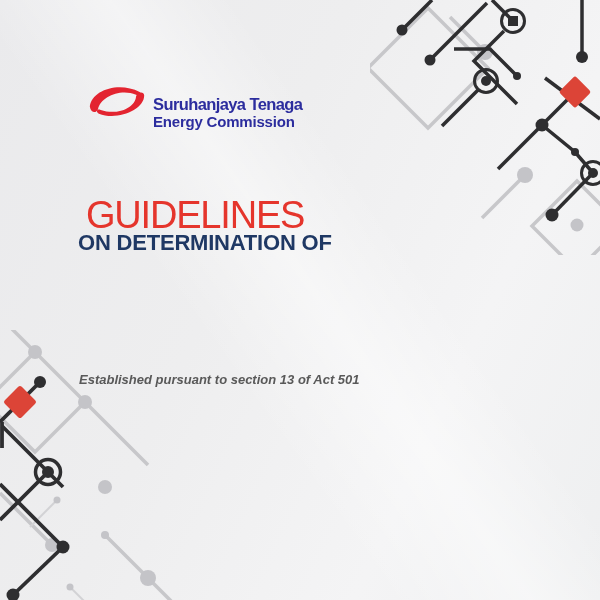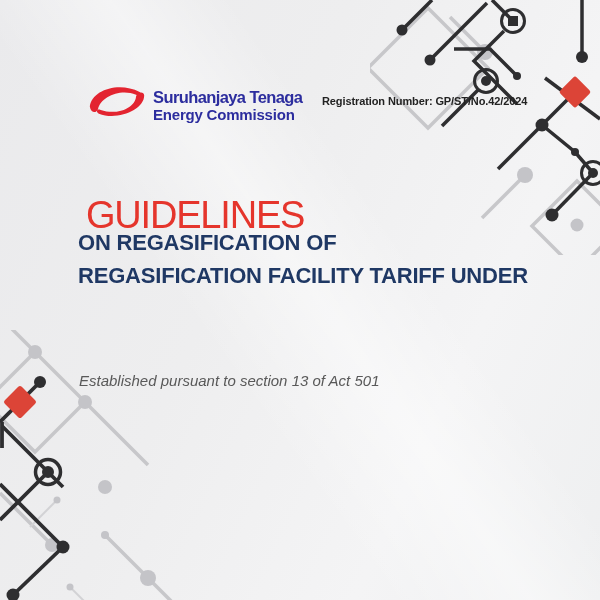--- a/index.html
+++ b/index.html
@@ -9,29 +9,29 @@
     font-family:"Liberation Sans",sans-serif;
   }
   .page::before{
     content:"";position:absolute;inset:0;pointer-events:none;
     background:linear-gradient(55deg,rgba(255,255,255,0) 38%,rgba(255,255,255,.45) 52%,rgba(255,255,255,0) 64%);
   }
   .deco{position:absolute;z-index:0;}
   .deco.tr{top:0;right:0;}
   .deco.bl{bottom:0;left:0;}
   .content{position:absolute;inset:0;z-index:2;}
-  .logo{position:absolute;left:88px;top:82px;display:flex;align-items:center;gap:7px;}
+  .logo{position:absolute;left:88px;top:82px;display:flex;align-items:flex-end;gap:7px;}
   .logo-swirl{width:58px;height:47px;flex:none;}
   .logo-text{display:flex;flex-direction:column;}
   .logo-name{font-size:16.5px;font-weight:700;letter-spacing:-0.6px;color:var(--logo-blue,#2c2d9e);line-height:15px;}
   .logo-sub{font-size:15px;font-weight:700;letter-spacing:-0.2px;color:var(--logo-blue,#2c2d9e);line-height:15px;margin-top:2px;}
   .registration{position:absolute;left:322px;top:95px;font-size:11px;font-weight:700;color:#222;letter-spacing:-0.1px;}
   .title{position:absolute;left:78px;top:186px;margin:8px;font-size:38px;font-weight:400;letter-spacing:-1.2px;color:var(--title-red,#e5352c);}
   .subtitle{position:absolute;left:78px;top:226px;margin:0;font-size:22px;font-weight:700;letter-spacing:-0.2px;line-height:33px;color:var(--subtitle-navy,#1f3864);}
-  .footnote{position:absolute;left:79px;top:372px;margin:0;font-size:15px;font-weight:400;font-style:italic;color:var(--footnote-gray,#595959);}
+  .footnote{position:absolute;left:79px;top:372px;margin:0;font-size:13px;font-weight:700;font-style:italic;color:var(--footnote-gray,#595959);}
 </style>
 </head>
 <body>
 
 <div class="page">
 
   <svg class="deco tr" width="230" height="255" viewBox="0 0 230 255" aria-hidden="true">
     <g stroke="#c7c7ca" stroke-width="3.5" fill="none">
       <path d="M58,8 L118,68 L58,128 L-2,68 Z"></path>
       <path d="M115,52 L80,17"></path>
@@ -122,25 +122,23 @@
       <svg class="logo-swirl" viewBox="0 0 64 50" aria-hidden="true">
         <path fill="#e32430" d="M2,26 C4,8 34,-2 57,10 C60,12 57,15 53,13 C36,6 14,15 11,29 C9,34 3,33 2,26 Z"></path>
         <path fill="#e32430" d="M62,14 C62,30 32,42 12,34 C8,32 10,28 14,30 C32,36 52,28 53,15 C54,10 62,9 62,14 Z"></path>
       </svg>
       <div class="logo-text">
         <div class="logo-name">Suruhanjaya Tenaga</div>
         <div class="logo-sub">Energy Commission</div>
       </div>
     </div>
 
-    <div class="registration">Registration Number: GP/ST/No.42/2024</div>
 
     <h1 class="title">GUIDELINES</h1>
 
     <h2 class="subtitle">
-      <div>ON REGASIFICATION OF</div>
-      <div>REGASIFICATION FACILITY TARIFF UNDER</div>
+      <div>ON DETERMINATION OF</div>
     </h2>
 
     <p class="footnote">Established pursuant to section 13 of Act 501</p>
 
   </div>
 </div>
 
 </body></html>

